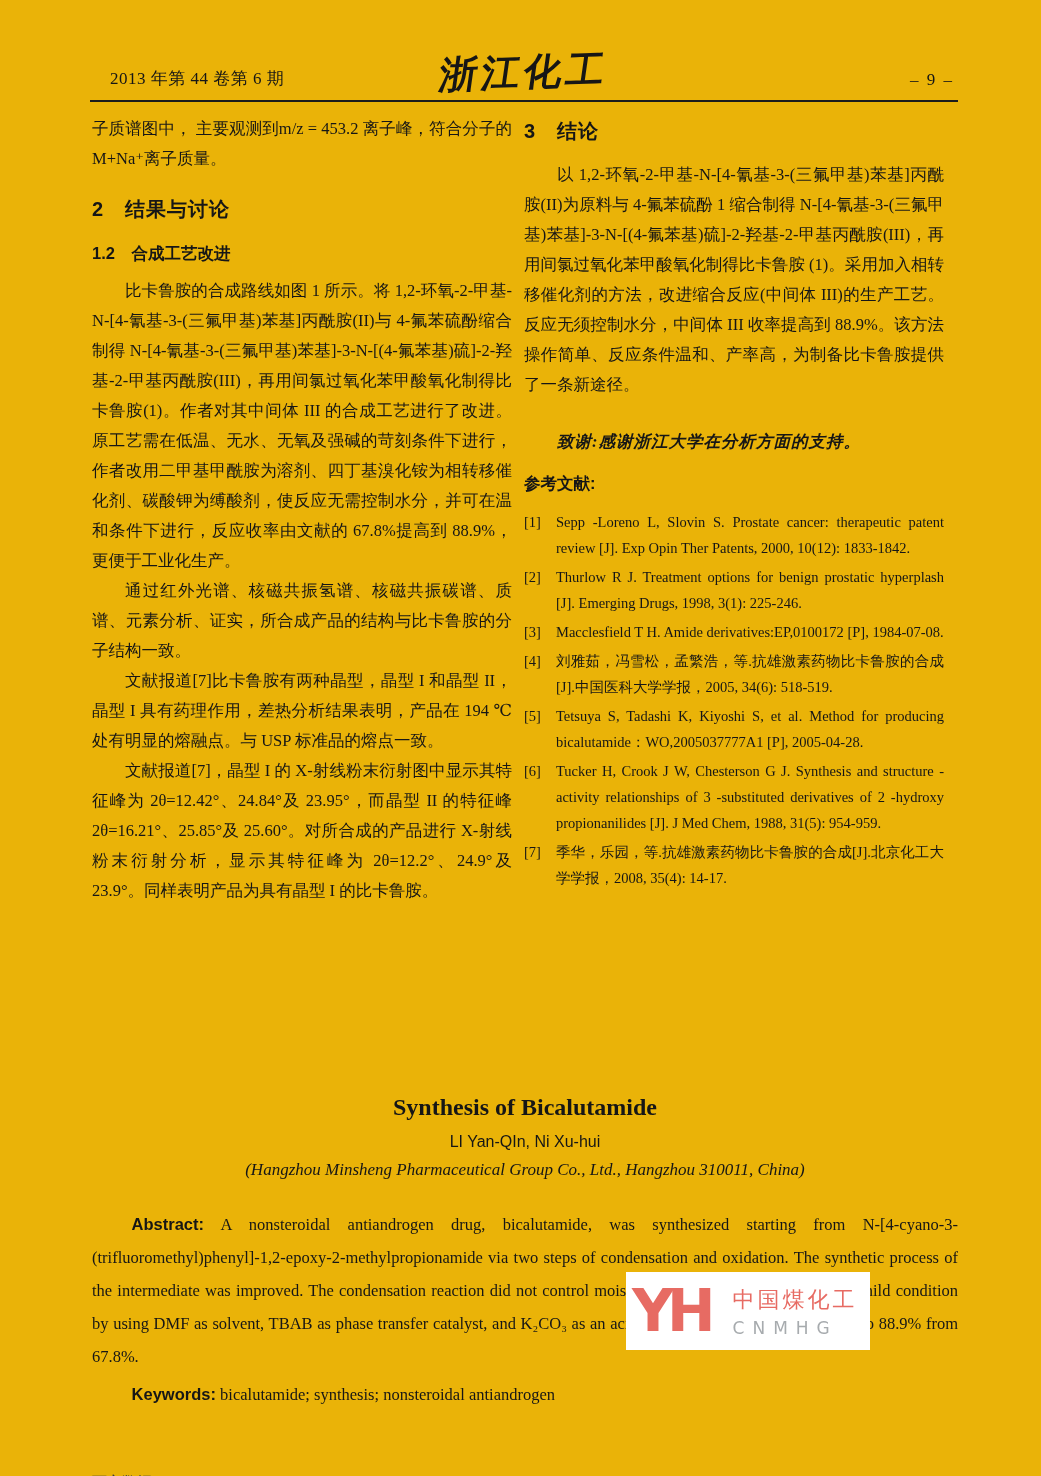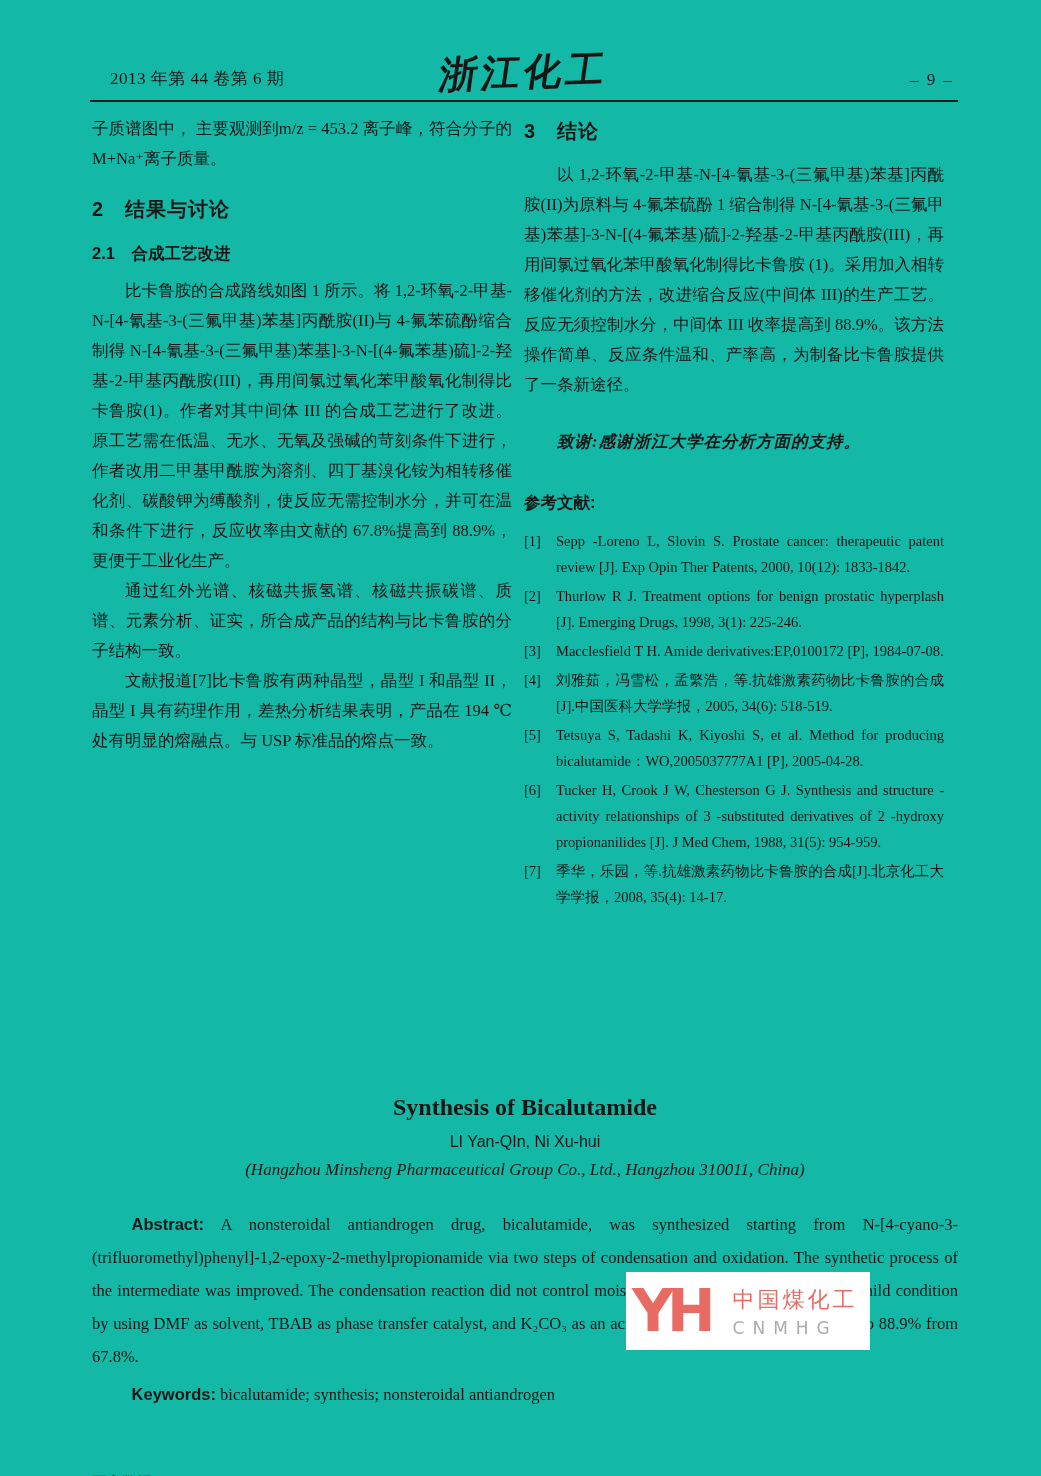--- a/index.html
+++ b/index.html
@@ -1,36 +1,36 @@
 <!DOCTYPE html>
 <html><head>
 <meta charset="utf-8">
 <title>浙江化工 2013 44(6) p.9</title>
 <style>
   html,body{margin:0;padding:0;}
   body{background:#ffffff;color:#161616;font-family:"Liberation Serif","DejaVu Serif",serif;}
-  .page{position:relative;width:1041px;height:1476px;background:#14b8a6;overflow:hidden;margin:0 auto;}
+  .page{position:relative;width:1041px;height:1476px;background:#eab308;overflow:hidden;margin:0 auto;}
 
   
   .header{position:absolute;top:54px;left:90px;width:868px;height:46px;border-bottom:2.5px solid #1c1c1c;}
   .header-issue{position:absolute;left:20px;bottom:10px;font-size:17px;letter-spacing:.5px;}
   .journal-logo{position:absolute;left:50%;bottom:2px;transform:translateX(-50%) skewX(-10deg) rotate(-2deg);
     font-size:38px;font-weight:bold;font-family:"DejaVu Serif",serif;letter-spacing:4px;}
   .header-page{position:absolute;right:4px;bottom:10px;font-size:17px;letter-spacing:2px;}
 
   
   .columns{position:absolute;top:114px;left:92px;width:866px;display:flex;gap:12px;}
   .col{width:420px;font-size:16.5px;line-height:30px;text-align:justify;}
   .col p{margin:0;}
   p.body{text-indent:2em;}
   p.cont{text-indent:0;}
   h2.sec{font-family:"Liberation Sans","DejaVu Sans",sans-serif;font-size:20px;font-weight:bold;margin:20px 0 14px;letter-spacing:1px;}
   h2.sec-first{margin-top:2px;}
   h3.sub{font-family:"Liberation Sans","DejaVu Sans",sans-serif;font-size:16.5px;font-weight:bold;margin:9px 0 8px;}
-  p.ack{margin:27px 0 30px;text-indent:2em;font-weight:bold;font-style:italic;letter-spacing:1px;}
+  p.ack{margin:27px 0 11px;text-indent:2em;font-weight:bold;font-style:italic;letter-spacing:1px;}
   h3.ref-heading{font-family:"Liberation Sans","DejaVu Sans",sans-serif;font-size:16.5px;font-weight:bold;margin:0 0 11px;}
   ol.refs{list-style:none;margin:0;padding:0;font-size:14.5px;line-height:26px;}
   li.ref{display:flex;margin-bottom:3px;}
   .ref-num{flex:0 0 32px;}
   .ref-text{flex:1;text-align:justify;}
 
   
   .eng{position:absolute;top:1094px;left:92px;width:866px;}
   .eng-title{margin:0;text-align:center;font-size:24px;font-weight:bold;}
   .eng-authors{margin-top:12px;text-align:center;font-size:16px;font-family:"Liberation Sans","DejaVu Sans",sans-serif;}
@@ -62,25 +62,26 @@
     <span class="header-page">– 9 –</span>
   </header>
 
   <div class="columns">
 
     <div class="col">
       <p class="cont">子质谱图中， 主要观测到m/z = 453.2 离子峰，符合分子的 M+Na⁺离子质量。</p>
 
       <h2 class="sec">2　结果与讨论</h2>
 
-      <h3 class="sub">2.1　合成工艺改进</h3>
+      <h3 class="sub">1.2　合成工艺改进</h3>
       <p class="body">比卡鲁胺的合成路线如图 1 所示。将 1,2-环氧-2-甲基-N-[4-氰基-3-(三氟甲基)苯基]丙酰胺(II)与 4-氟苯硫酚缩合制得 N-[4-氰基-3-(三氟甲基)苯基]-3-N-[(4-氟苯基)硫]-2-羟基-2-甲基丙酰胺(III)，再用间氯过氧化苯甲酸氧化制得比卡鲁胺(1)。作者对其中间体 III 的合成工艺进行了改进。原工艺需在低温、无水、无氧及强碱的苛刻条件下进行， 作者改用二甲基甲酰胺为溶剂、四丁基溴化铵为相转移催化剂、碳酸钾为缚酸剂，使反应无需控制水分，并可在温和条件下进行，反应收率由文献的 67.8%提高到 88.9%，更便于工业化生产。</p>
 
       <p class="body">通过红外光谱、核磁共振氢谱、核磁共振碳谱、质谱、元素分析、证实，所合成产品的结构与比卡鲁胺的分子结构一致。</p>
       <p class="body">文献报道[7]比卡鲁胺有两种晶型，晶型 I 和晶型 II，晶型 I 具有药理作用，差热分析结果表明，产品在 194 ℃处有明显的熔融点。与 USP 标准品的熔点一致。</p>
+      <p class="body">文献报道[7]，晶型 I 的 X-射线粉末衍射图中显示其特征峰为 2θ=12.42°、24.84°及 23.95°，而晶型 II 的特征峰 2θ=16.21°、25.85°及 25.60°。对所合成的产品进行 X-射线粉末衍射分析，显示其特征峰为 2θ=12.2°、24.9°及 23.9°。同样表明产品为具有晶型 I 的比卡鲁胺。</p>
     </div>
 
     <div class="col">
       <h2 class="sec sec-first">3　结论</h2>
       <p class="body">以 1,2-环氧-2-甲基-N-[4-氰基-3-(三氟甲基)苯基]丙酰胺(II)为原料与 4-氟苯硫酚 1 缩合制得 N-[4-氰基-3-(三氟甲基)苯基]-3-N-[(4-氟苯基)硫]-2-羟基-2-甲基丙酰胺(III)，再用间氯过氧化苯甲酸氧化制得比卡鲁胺 (1)。采用加入相转移催化剂的方法，改进缩合反应(中间体 III)的生产工艺。反应无须控制水分，中间体 III 收率提高到 88.9%。该方法操作简单、反应条件温和、产率高，为制备比卡鲁胺提供了一条新途径。</p>
 
       <p class="ack">致谢:感谢浙江大学在分析方面的支持。</p>
 
       <h3 class="ref-heading">参考文献:</h3>
       <ol class="refs">

